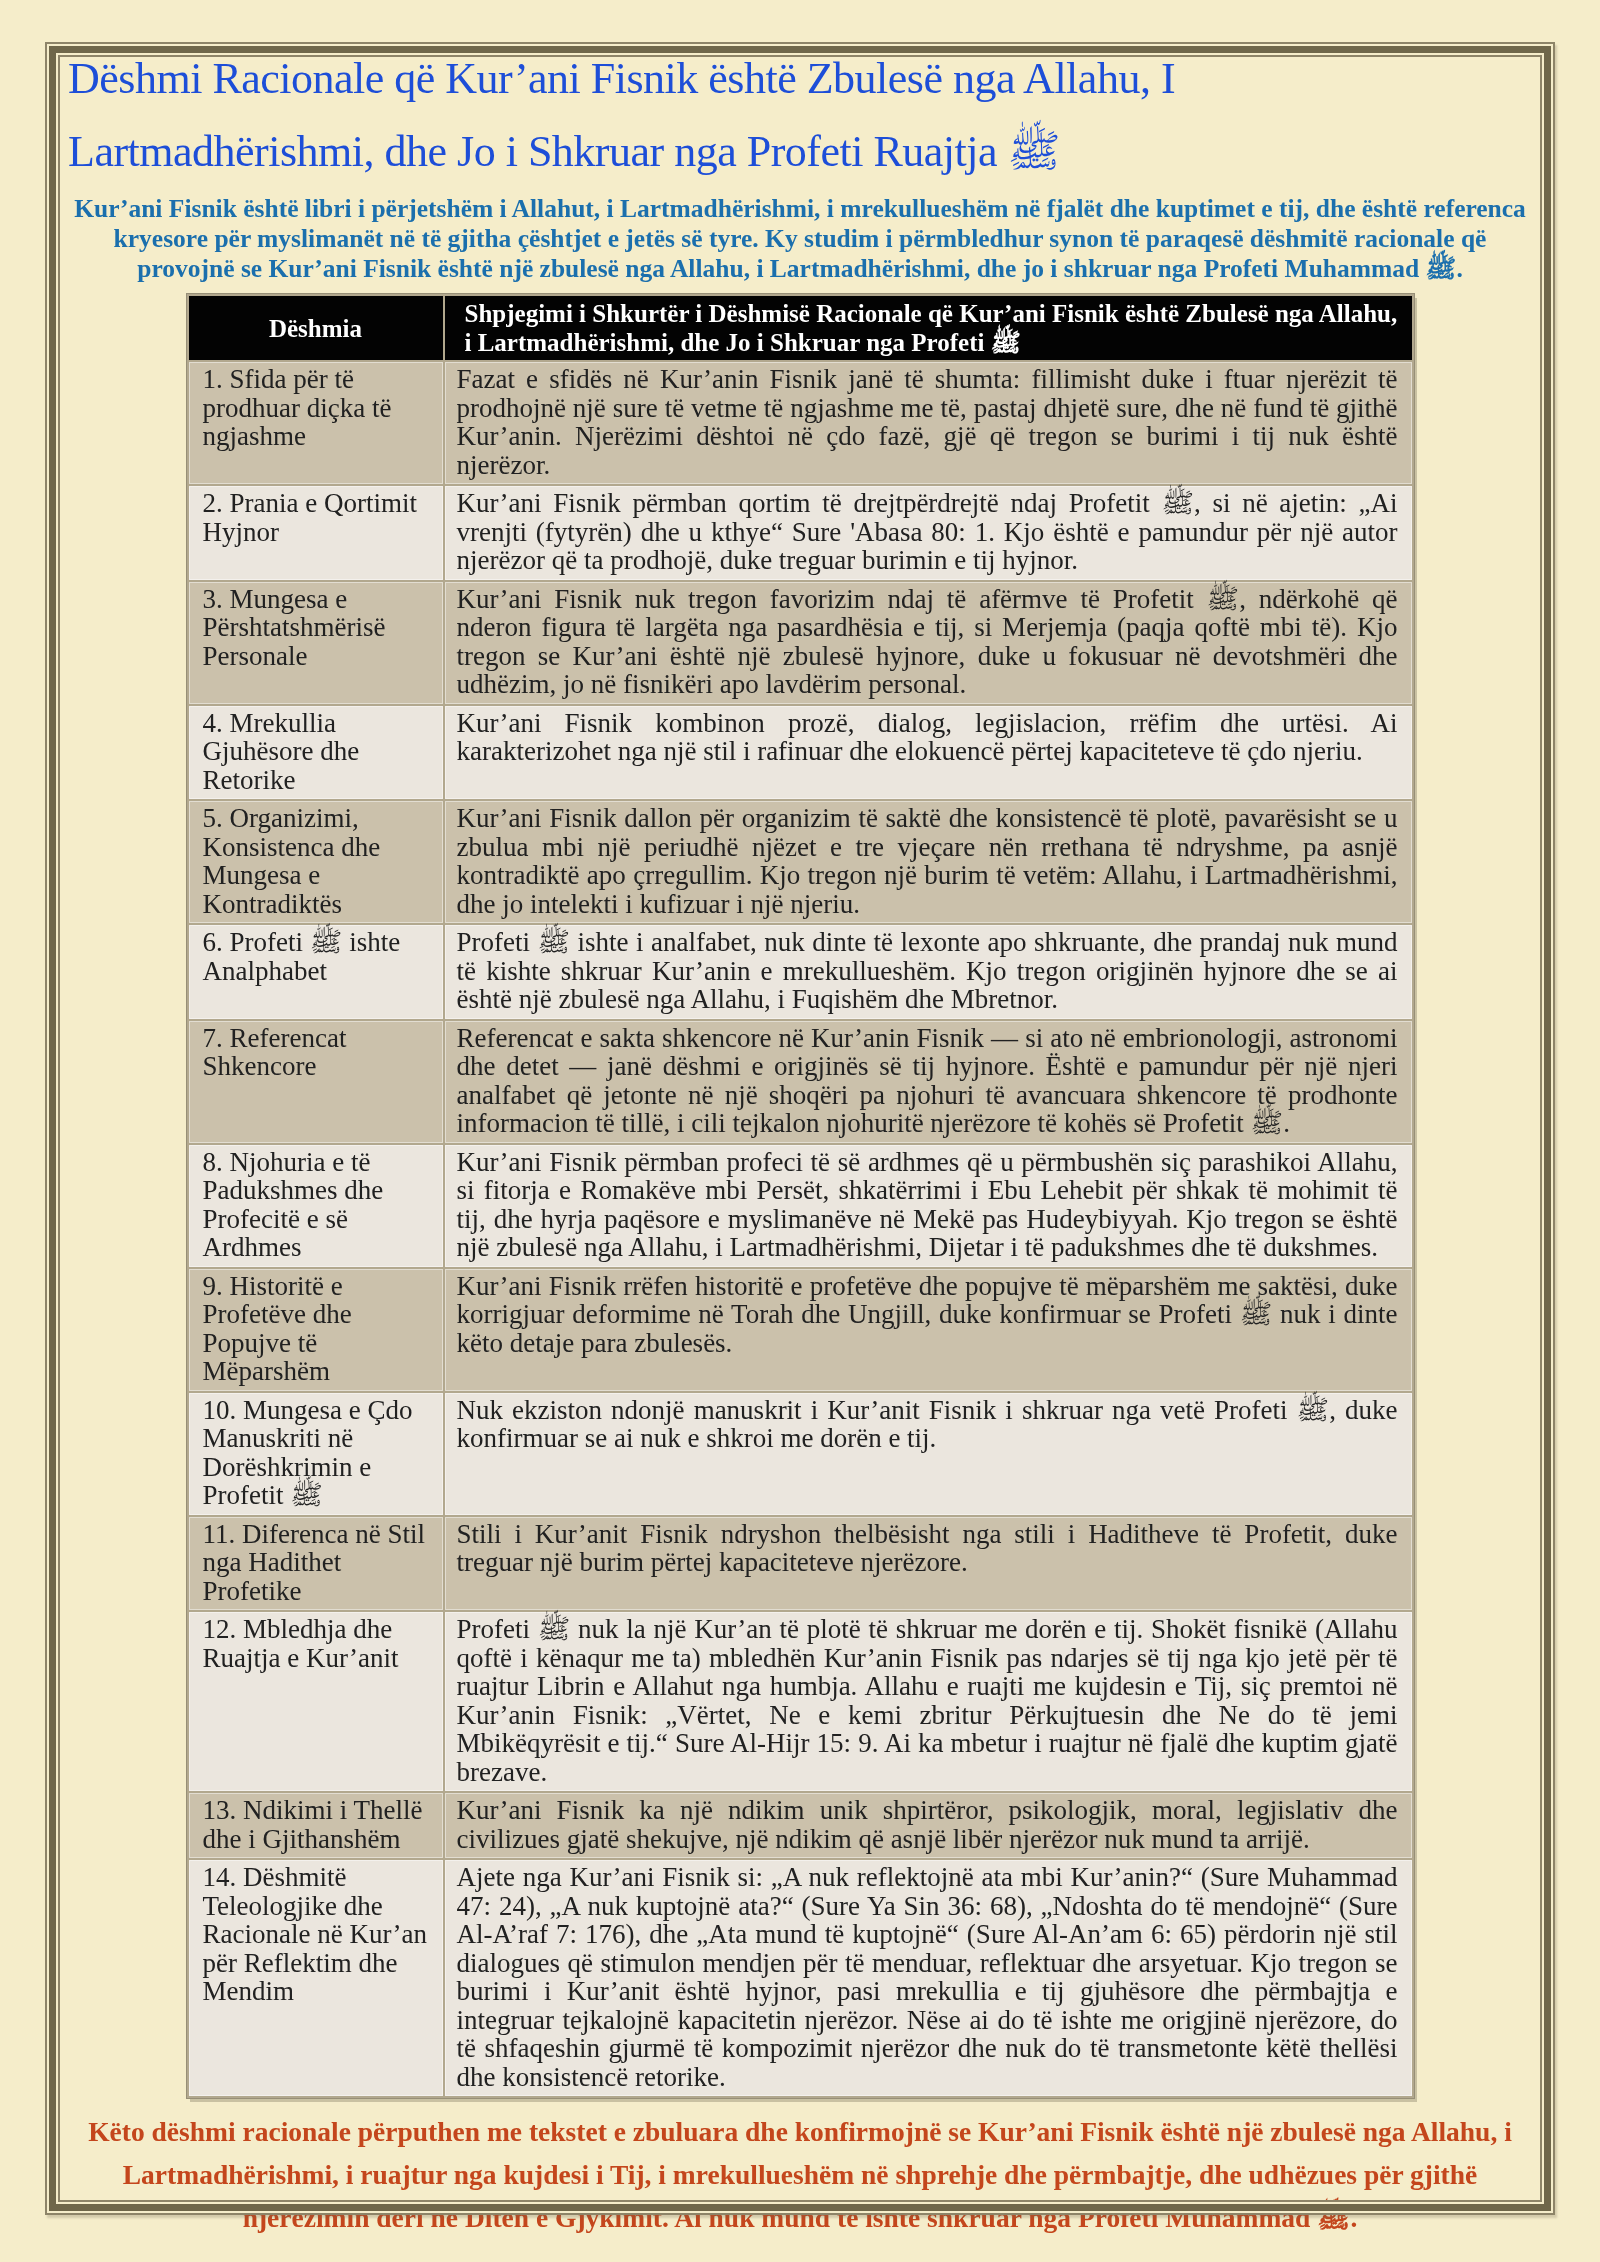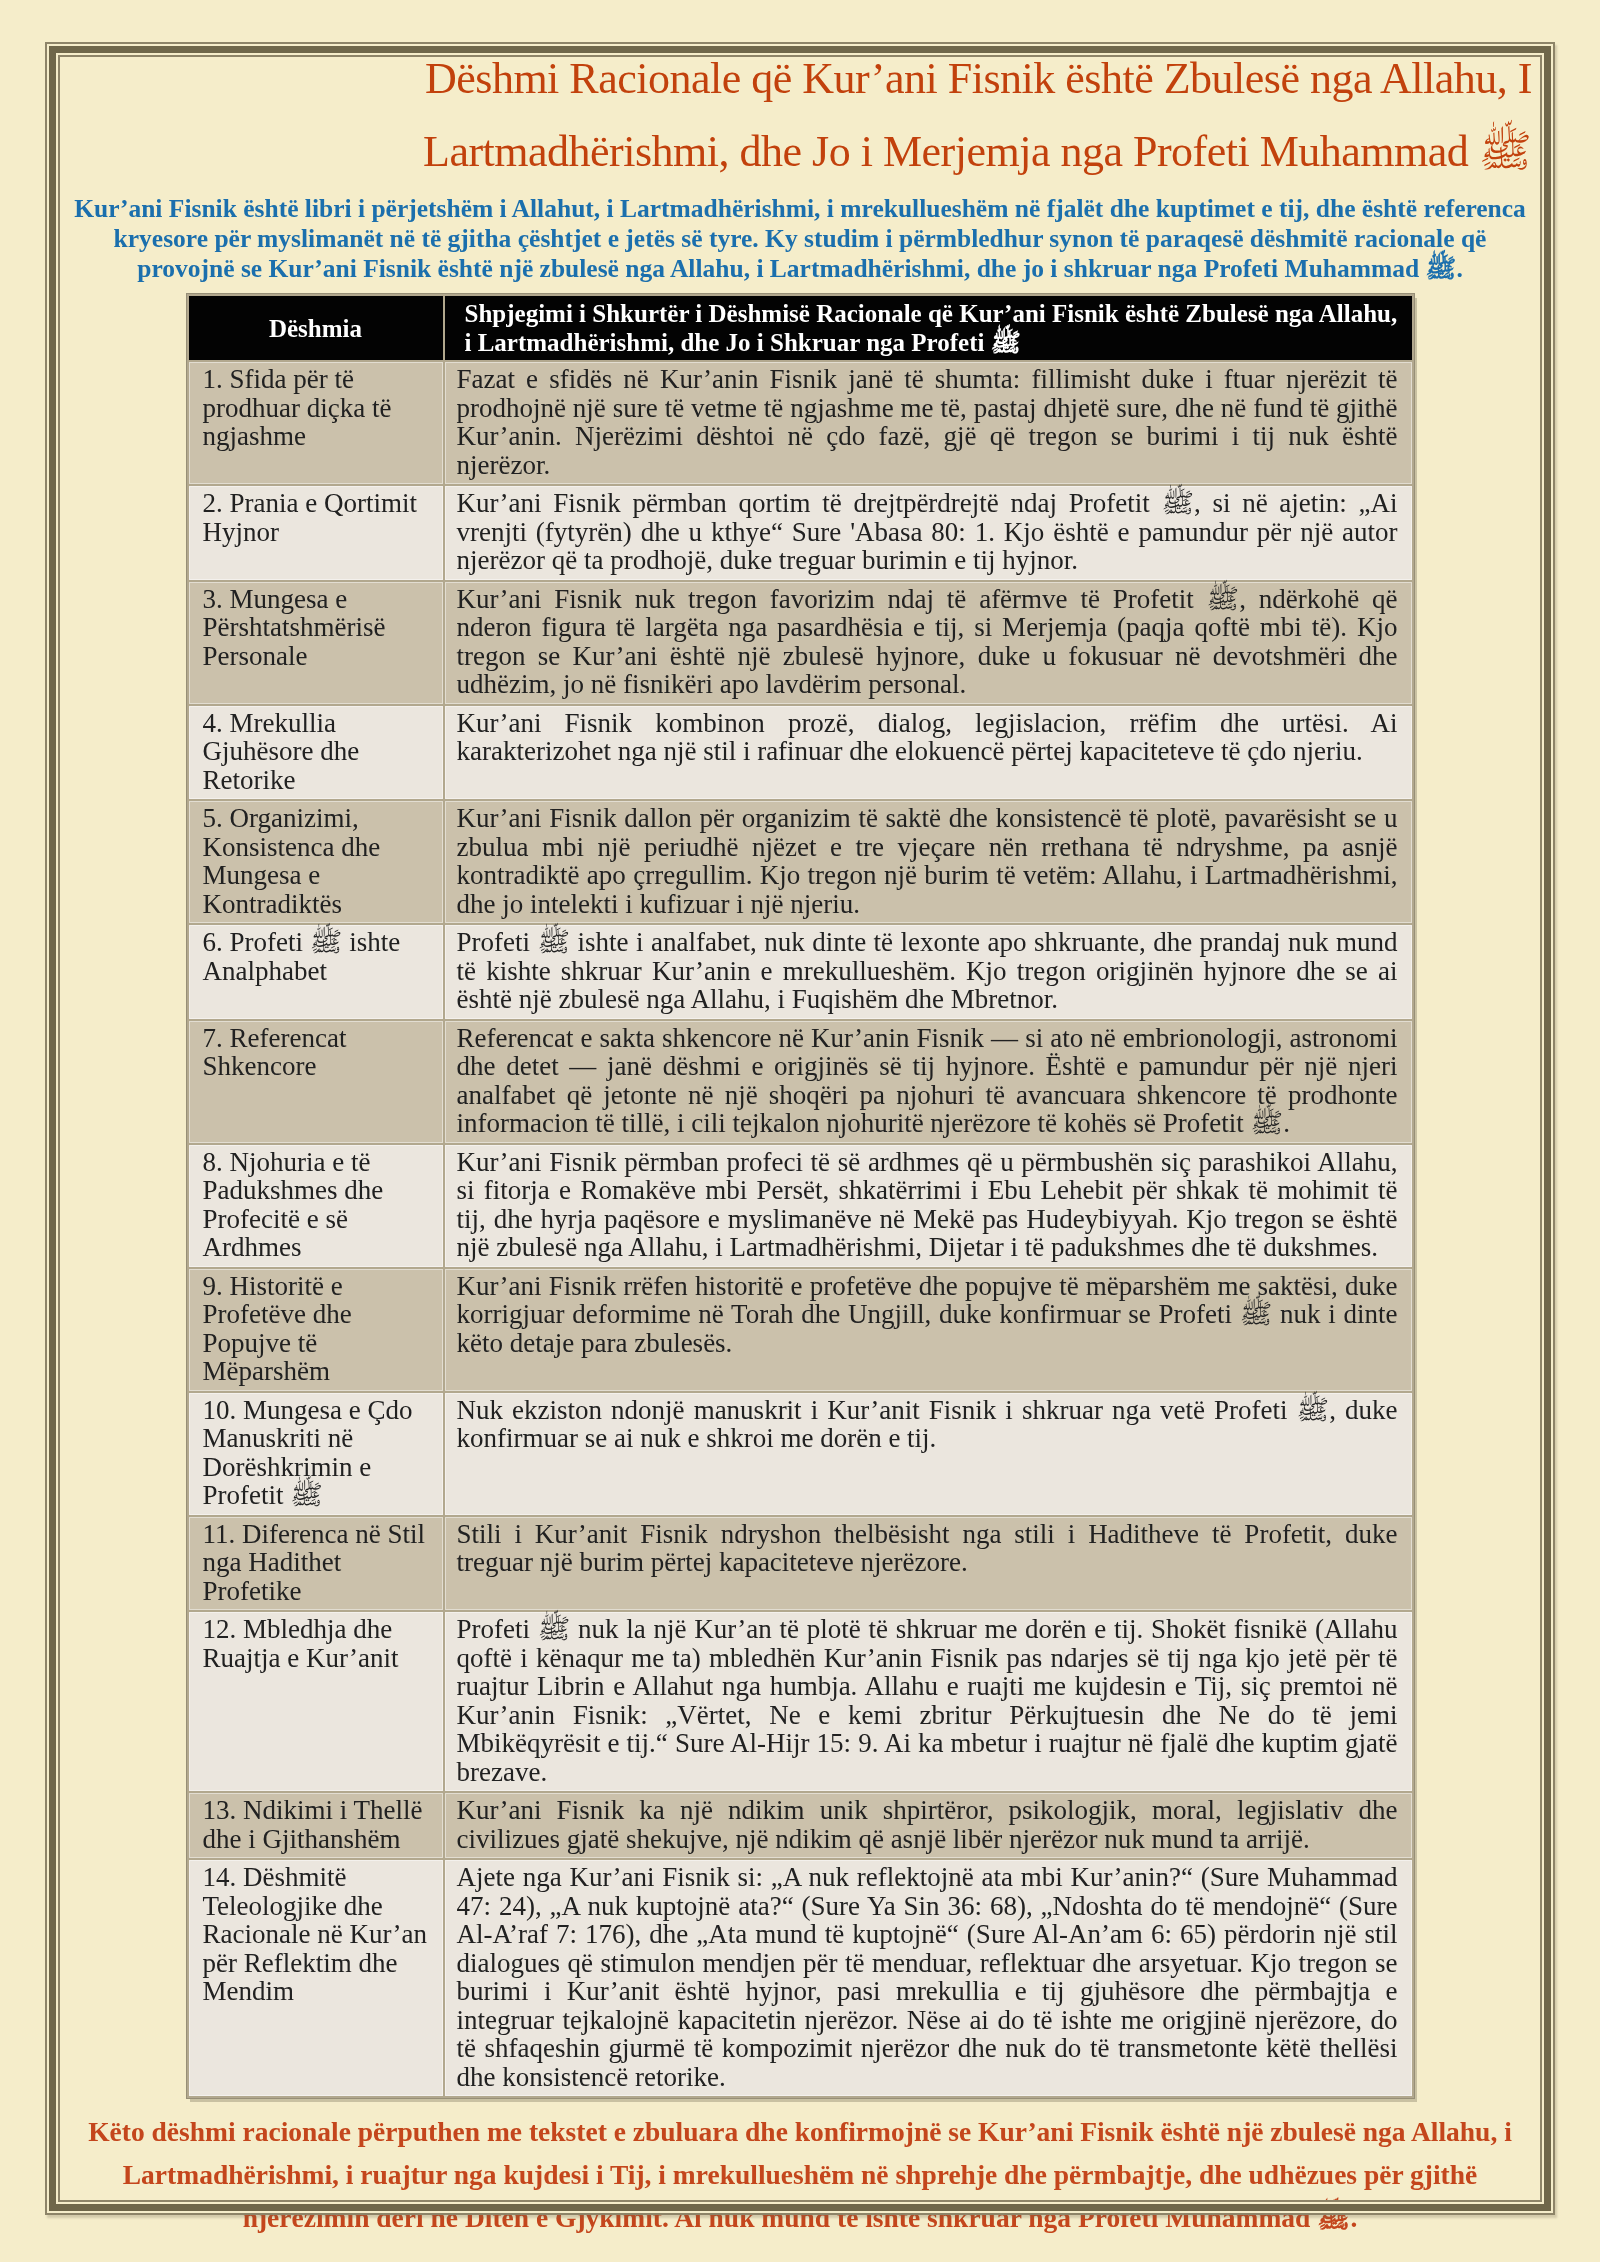--- a/index.html
+++ b/index.html
@@ -30,22 +30,22 @@
   }
 
   .content {
     position: relative;
     z-index: 1;
     padding: 26px 68px 0 68px;
   }
 
   .title {
     margin: 16px 0 6px 0;
-    text-align: right;
-    color: #c2410c;
+    text-align: left;
+    color: #1d4ed8;
     font-weight: normal;
     font-size: 44px;
     line-height: 73px;
     letter-spacing: -0.5px;
   }
   .title span { display: block; }
 
   .intro {
     margin: 0 0 10px 0;
     text-align: center;
@@ -114,21 +114,21 @@
 </style>
 </head>
 <body>
 
 <div class="frame"></div>
 
 <div class="content">
 
   <h1 class="title">
     <span>Dëshmi Racionale që Kur’ani Fisnik është Zbulesë nga Allahu, I</span>
-    <span>Lartmadhërishmi, dhe Jo i Merjemja nga Profeti Muhammad ﷺ</span>
+    <span>Lartmadhërishmi, dhe Jo i Shkruar nga Profeti Ruajtja ﷺ</span>
   </h1>
 
   <p class="intro">Kur’ani Fisnik është libri i përjetshëm i Allahut, i Lartmadhërishmi, i mrekullueshëm në fjalët dhe kuptimet e tij, dhe është referenca kryesore për myslimanët në të gjitha çështjet e jetës së tyre. Ky studim i përmbledhur synon të paraqesë dëshmitë racionale që provojnë se Kur’ani Fisnik është një zbulesë nga Allahu, i Lartmadhërishmi, dhe jo i shkruar nga Profeti Muhammad ﷺ.</p>
 
   <table class="evidence-table">
     <colgroup>
         <col class="c1">
         <col class="c2">
       </colgroup>
     <thead>

